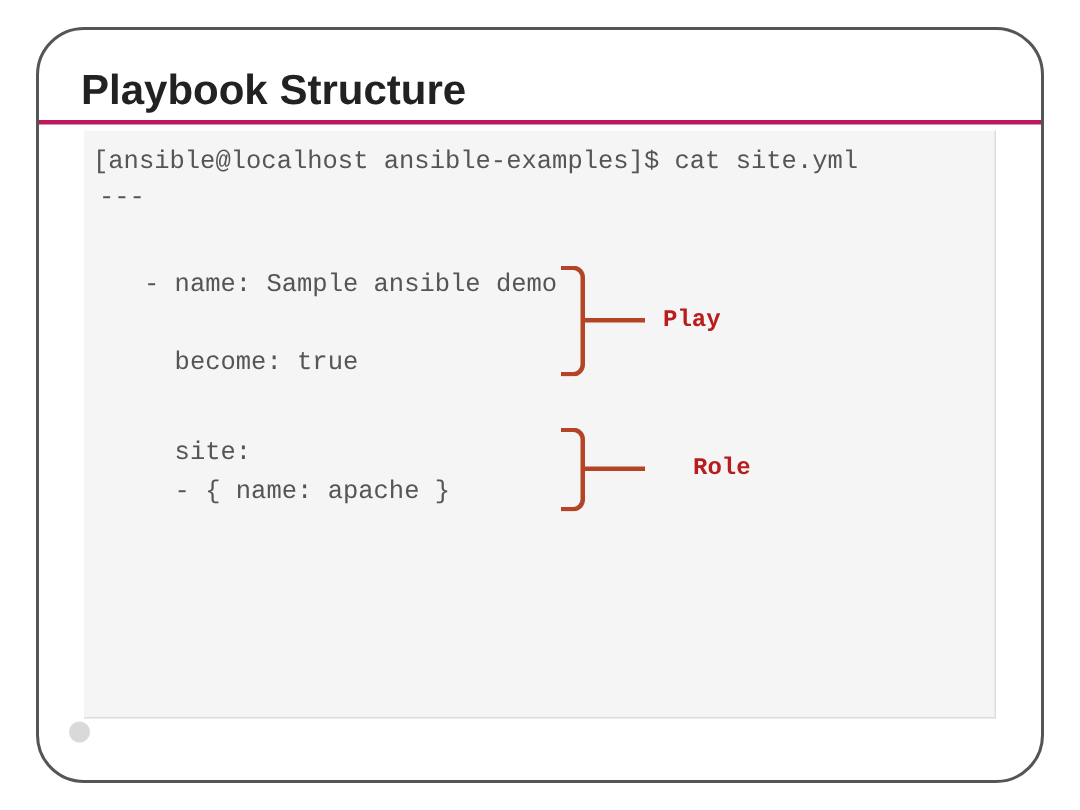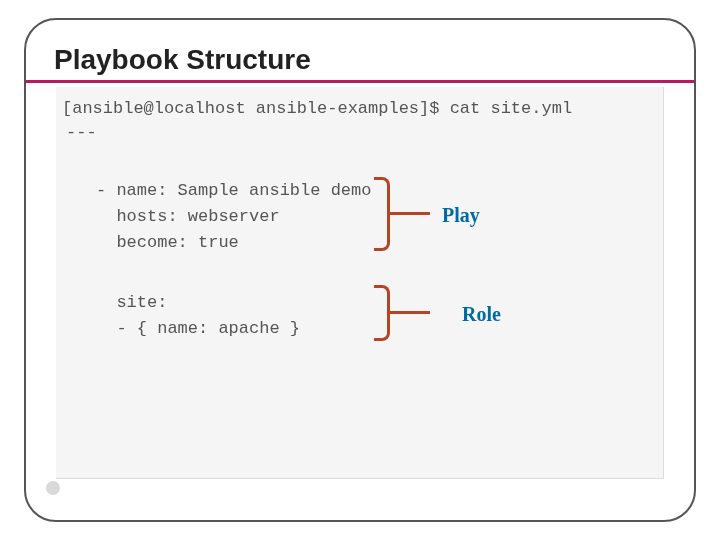--- a/index.html
+++ b/index.html
@@ -55,24 +55,24 @@
       border-left: none;
       border-radius: 0 8px 8px 0;
     }
     .bracket-arm {
       position: absolute;
       height: 3px;
       background: #b34426;
     }
     .annotation {
       position: absolute;
-      font-family: Liberation Serif, serif;
+      font-family: Liberation Mono, monospace;
       font-weight: bold;
-      font-size: 20px;
-      color: #0369a1;
+      font-size: 16px;
+      color: #b91c1c;
     }
     .cursor-box {
       display: inline-block;
       width: 11px;
       height: 18px;
       border: 1px solid #555;
       vertical-align: middle;
       margin-left: 4px;
     }
     .corner-dot {
@@ -92,21 +92,20 @@
   <div class="title">Playbook Structure</div>
 
   <div class="content-area">
     <div class="terminal-bg"></div>
 
     <div class="code-line" style="left:36px; top:16px;">[ansible@localhost ansible-examples]$ cat site.yml</div>
 
     <div class="code-line" style="left:40px; top:40px;">---</div>
 
     <div class="code-line" style="left:70px; top:98px;">- name: Sample ansible demo</div>
-    <div class="code-line" style="left:70px; top:124px;">  hosts: webserver</div>
     <div class="code-line" style="left:70px; top:150px;text-align:right;">  become: true</div>
 
     <div class="code-line" style="left:70px; top:210px;">  site:</div>
     <div class="code-line" style="left:70px; top:236px;">  - { name: apache }</div>
 
     <div class="bracket" style="left:348px; top:94px; width:16px; height:74px;"></div>
     <div class="bracket-arm" style="left:364px; top:129px; width:40px;"></div>
     <div class="annotation" style="left:416px; top:121px;">Play</div>
 
     <div class="bracket" style="left:348px; top:202px; width:16px; height:56px;"></div>

